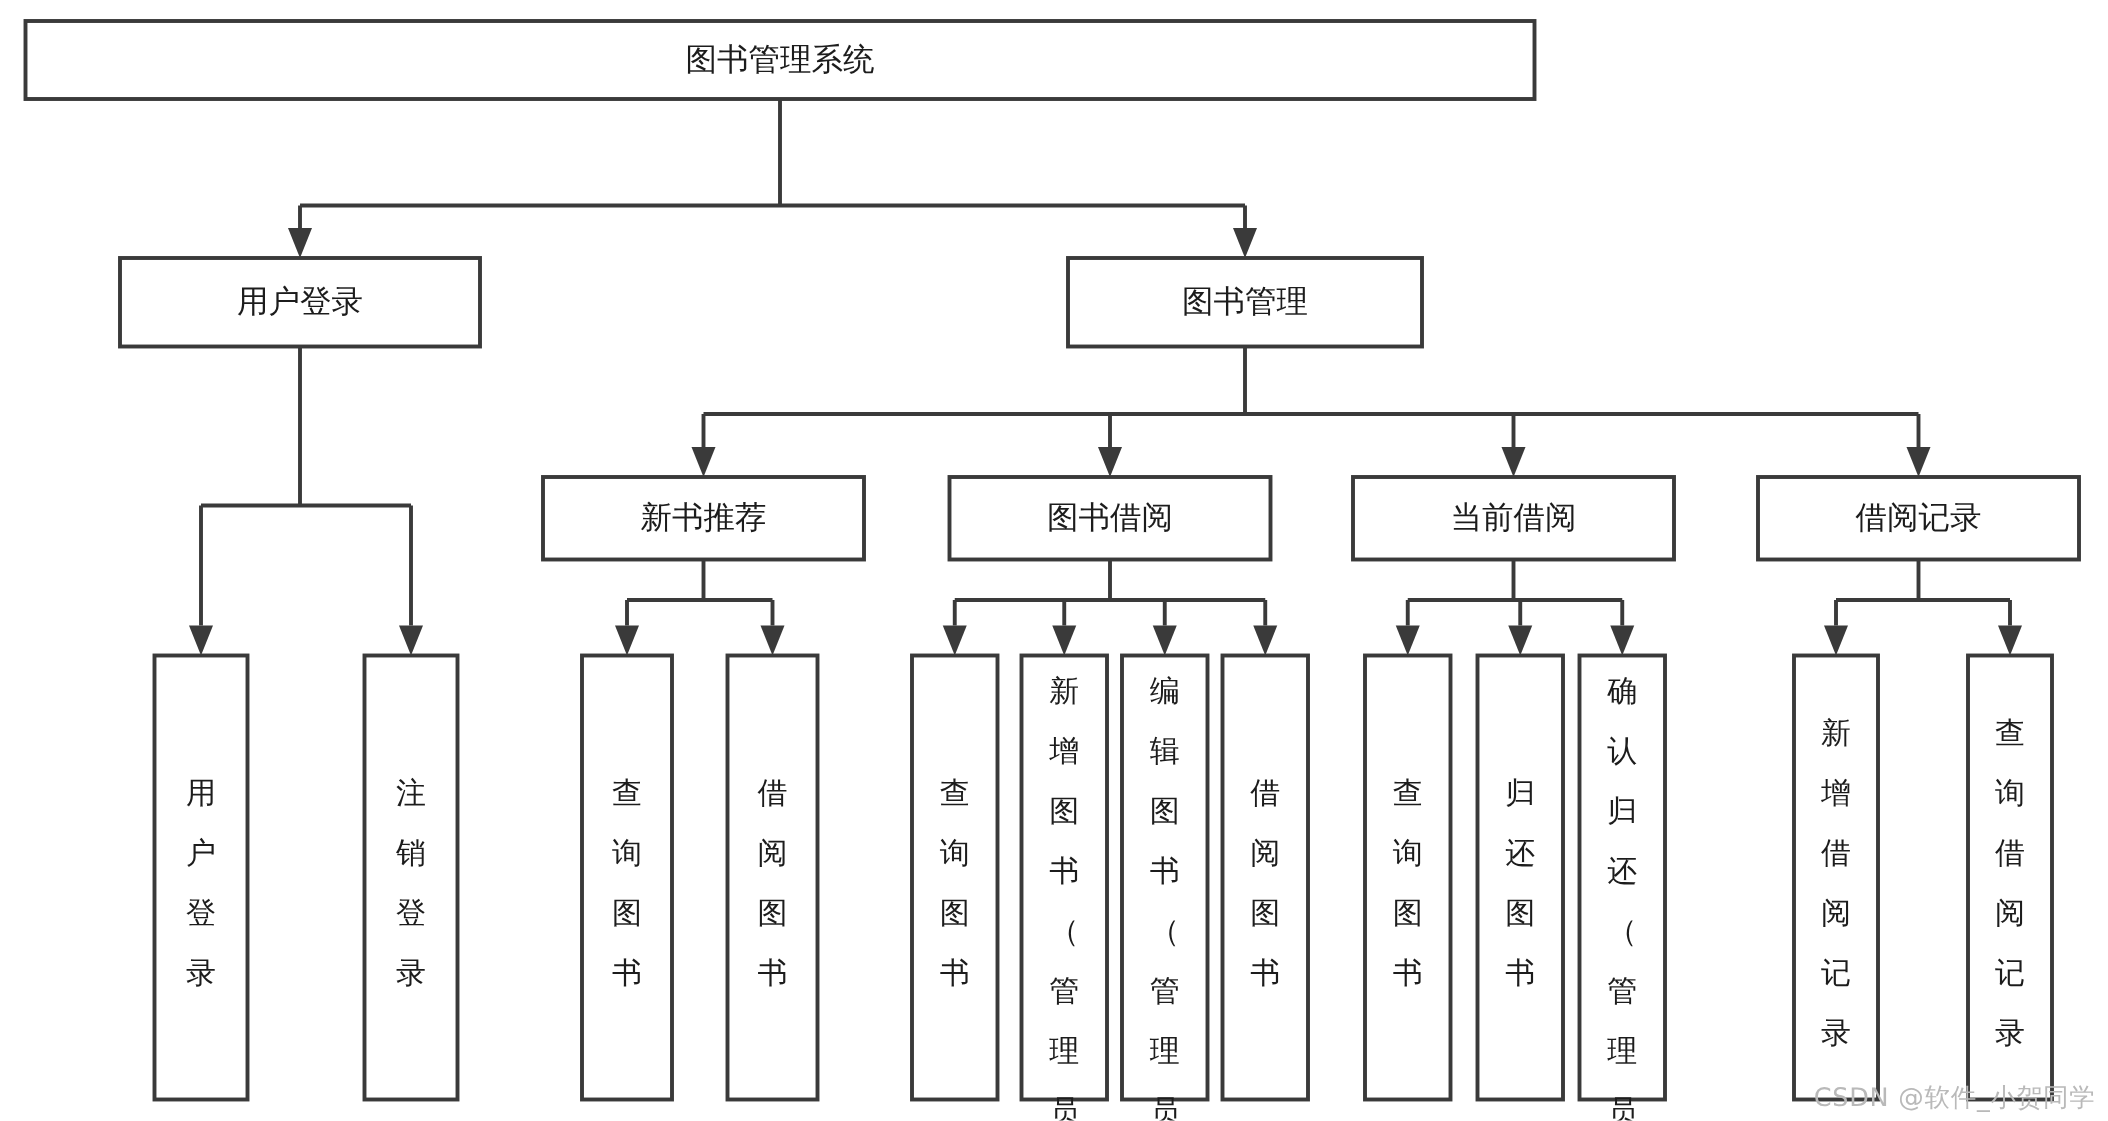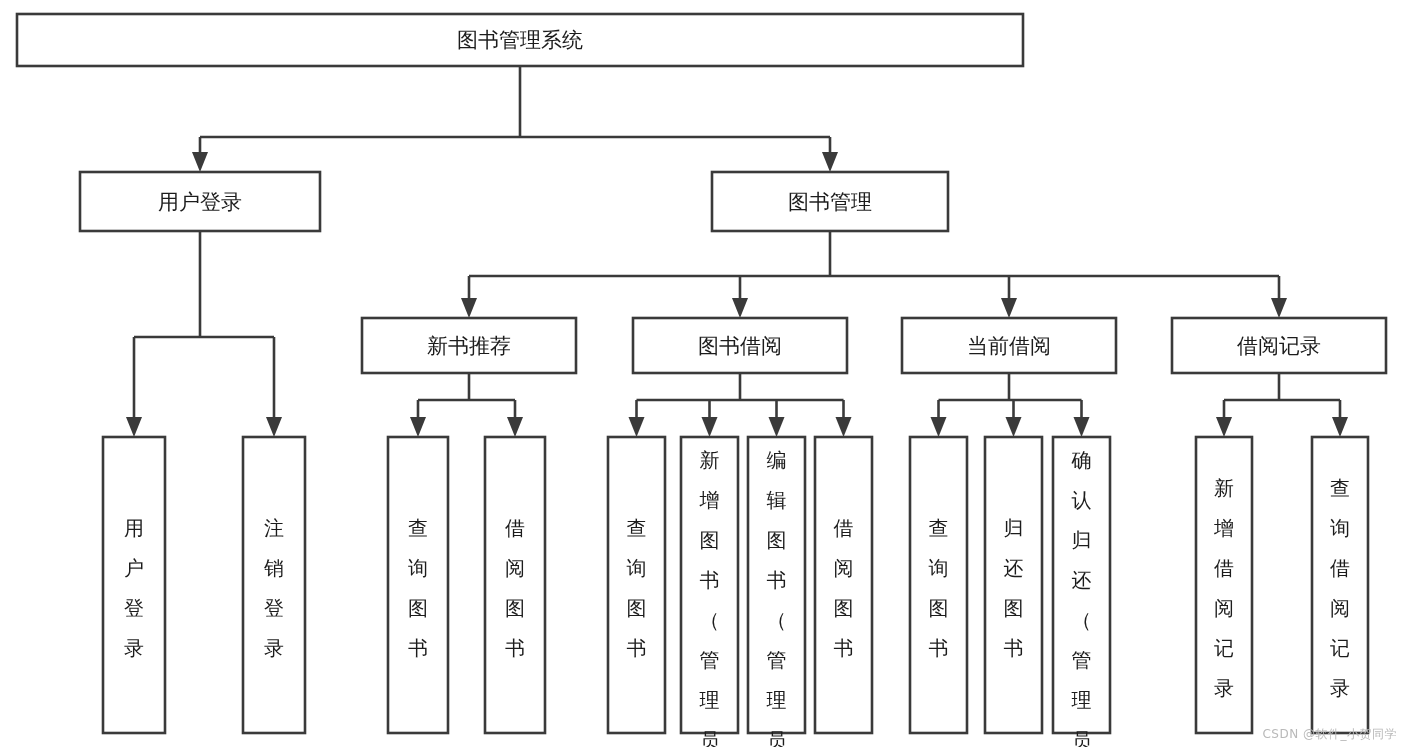--- a/index.html
+++ b/index.html
@@ -52,21 +52,21 @@
   }
   .arrow-head {
     fill: #3a3a3a;
     stroke: none;
   }
   .watermark-text {
     position: absolute;
     right: 8px;
     bottom: 4px;
     font-family: "DejaVu Sans", "Liberation Sans", sans-serif;
-    font-size: 12px;
+    font-size: 17px;
     color: #b9b9b9;
     white-space: nowrap;
     letter-spacing: 0.5px;
     pointer-events: none;
     margin-top: 25px;
   }
 </style>
 </head>
 <body>
 

